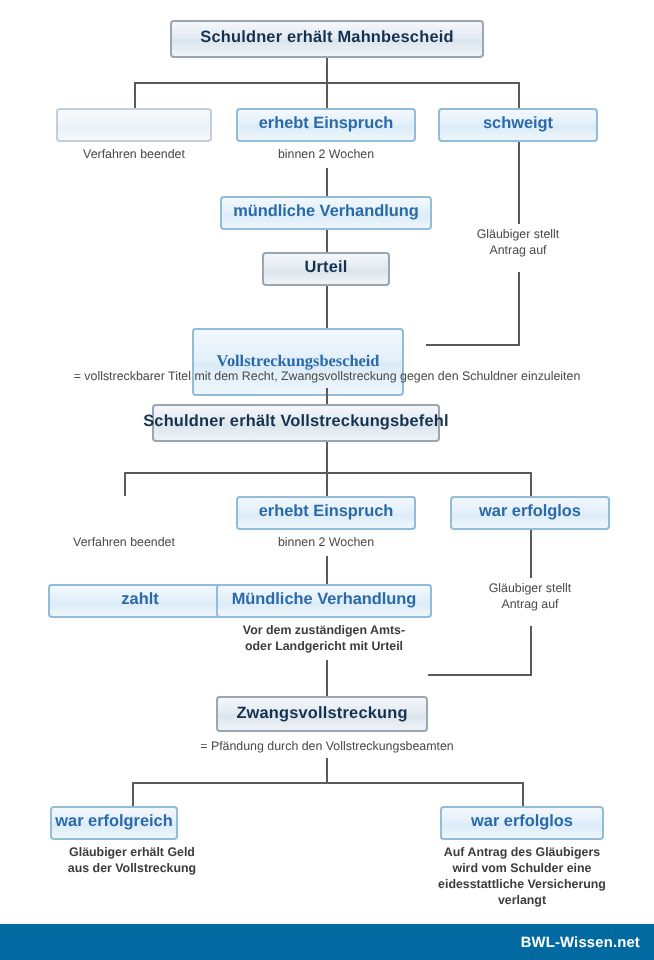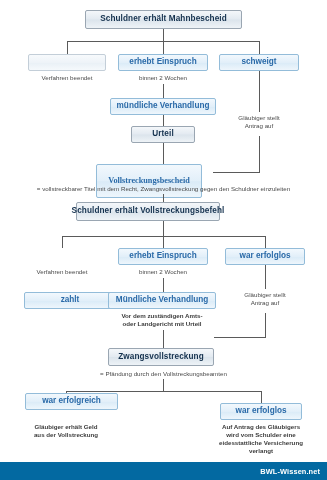--- a/index.html
+++ b/index.html
@@ -189,21 +189,21 @@
 
   <div class="node main" style="left:108px; top:348px; width:106px; height:18px;">Zwangsvollstreckung</div>
 
   <div class="annot" style="left:0px; top:370px; width:327px;">= Pfändung durch den Vollstreckungsbeamten</div>
 
   <div class="ln v" style="left:163px; top:379px; height:12px;"></div>
   <div class="ln h" style="left:66px; top:391px; width:195px;"></div>
   <div class="ln v" style="left:66px; top:391px; height:12px;"></div>
   <div class="ln v" style="left:261px; top:391px; height:12px;"></div>
 
-  <div class="node blue" style="left:25px; top:393px; width:93px; height:17px;">war erfolgreich</div>
+  <div class="node blue" style="left:25px; top:403px; width:64px; height:17px;">war erfolgreich</div>
   <div class="node blue" style="left:220px; top:403px; width:82px; height:17px;">war erfolglos</div>
 
   <div class="cap bold" style="left:21px; top:423px; width:90px;">Gläubiger erhält Geld
 aus der Vollstreckung</div>
   <div class="cap bold" style="left:186px; top:423px; width:150px;">Auf Antrag des Gläubigers
 wird vom Schulder eine
 eidesstattliche Versicherung
 verlangt</div>
 
   <div id="footer">

